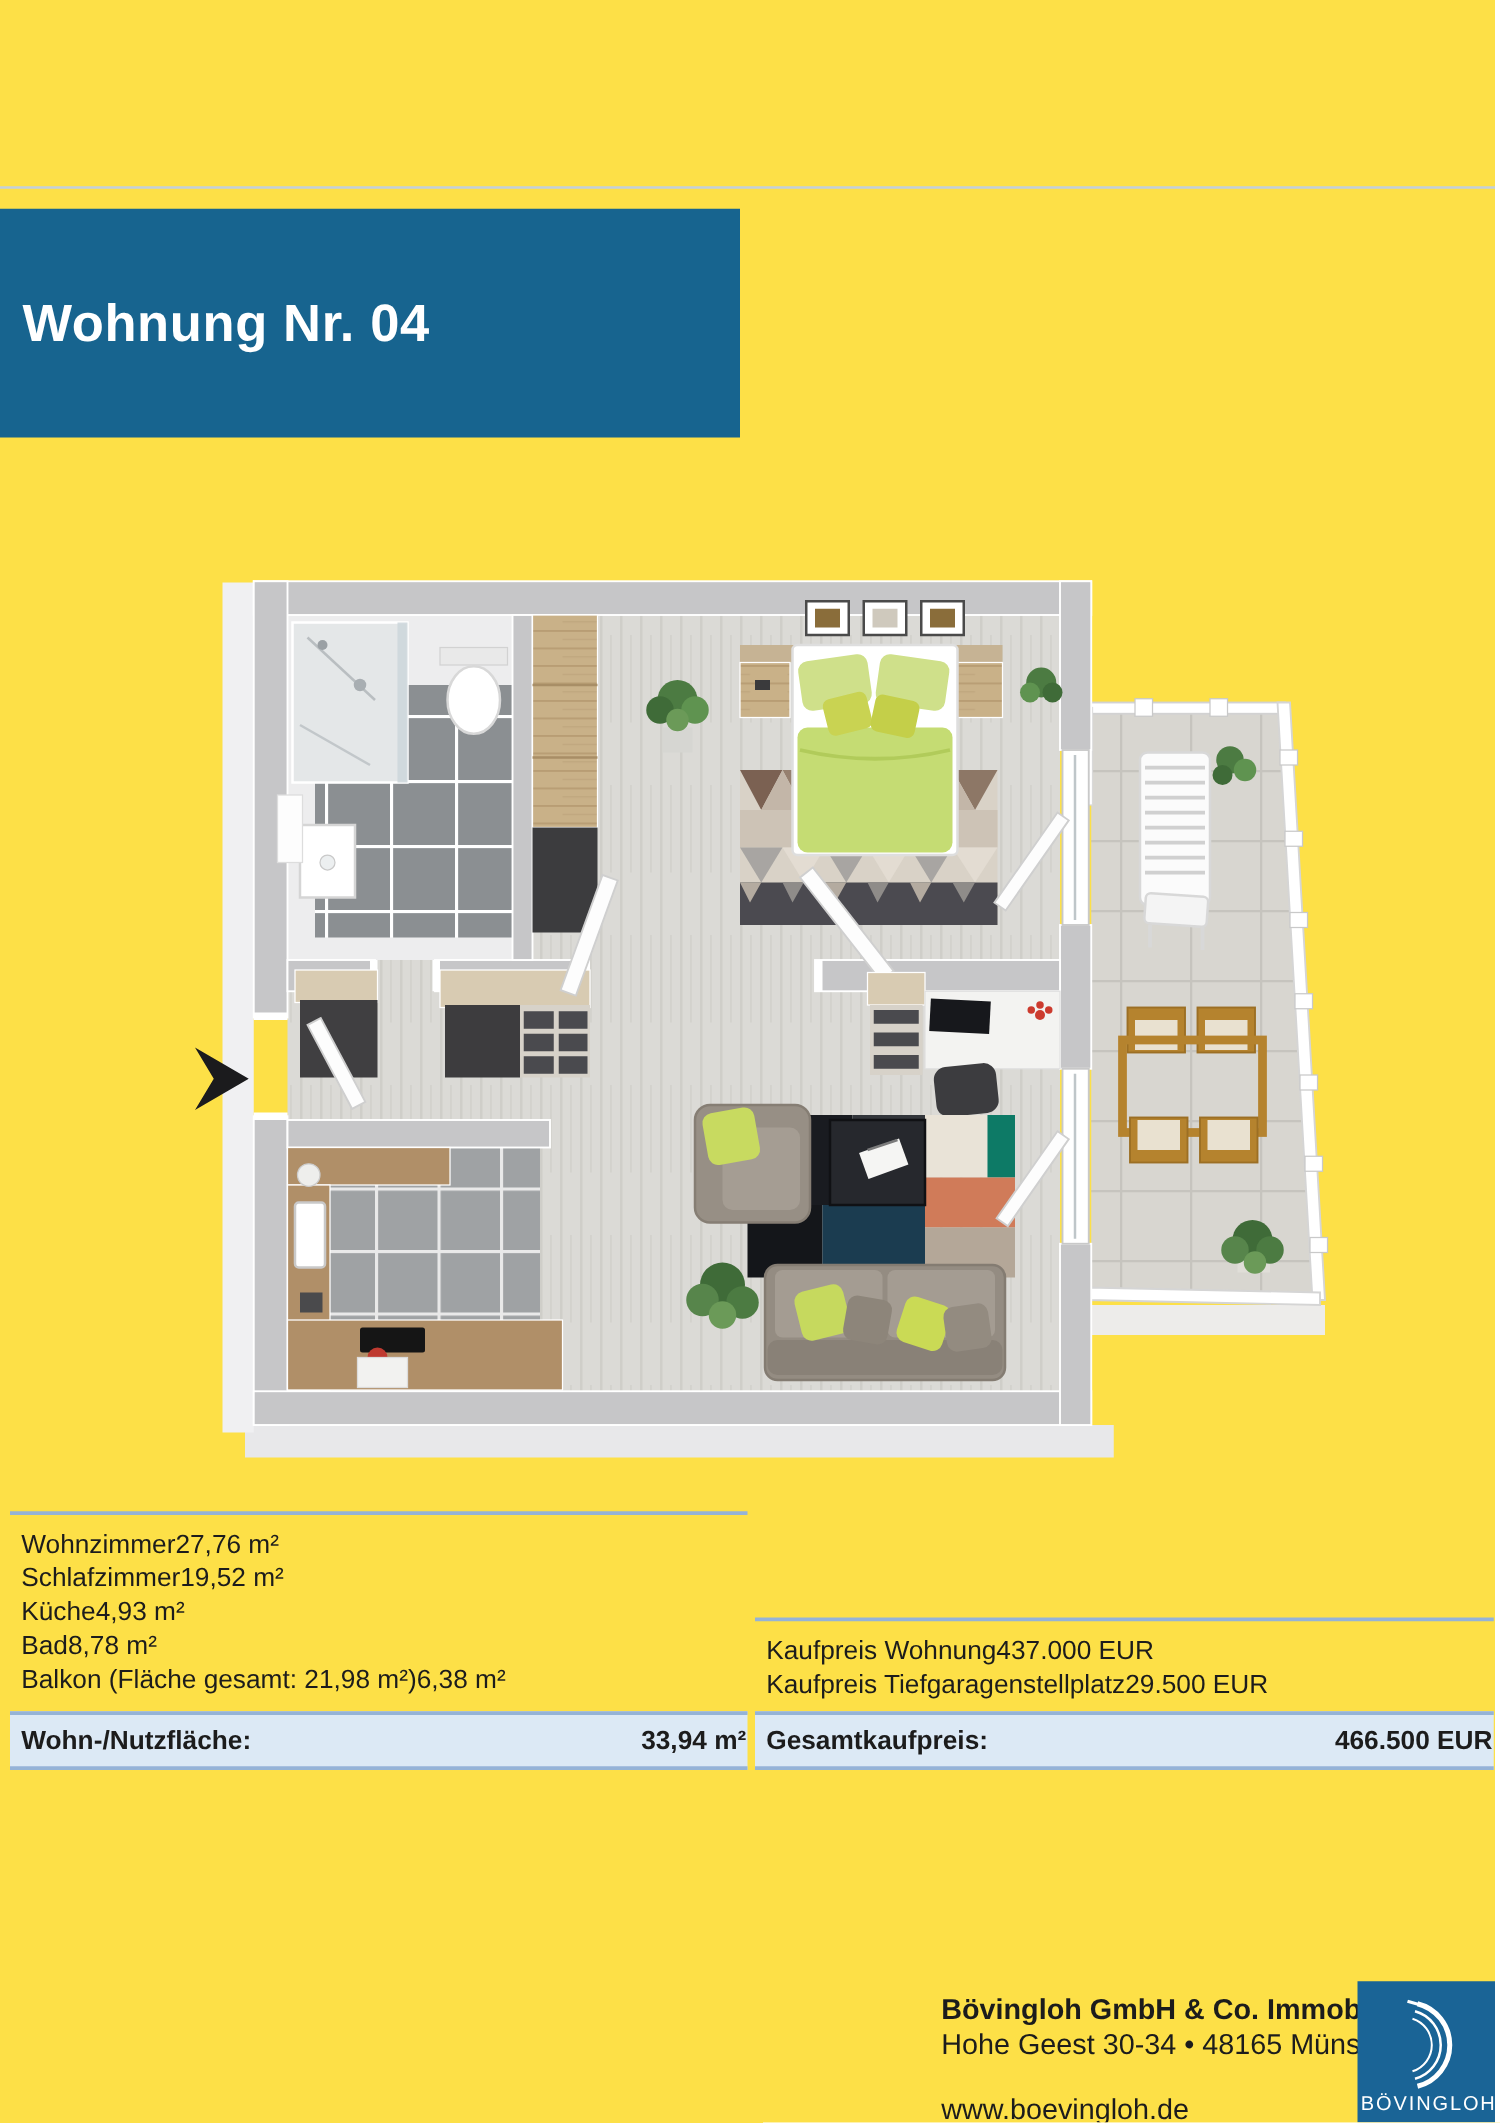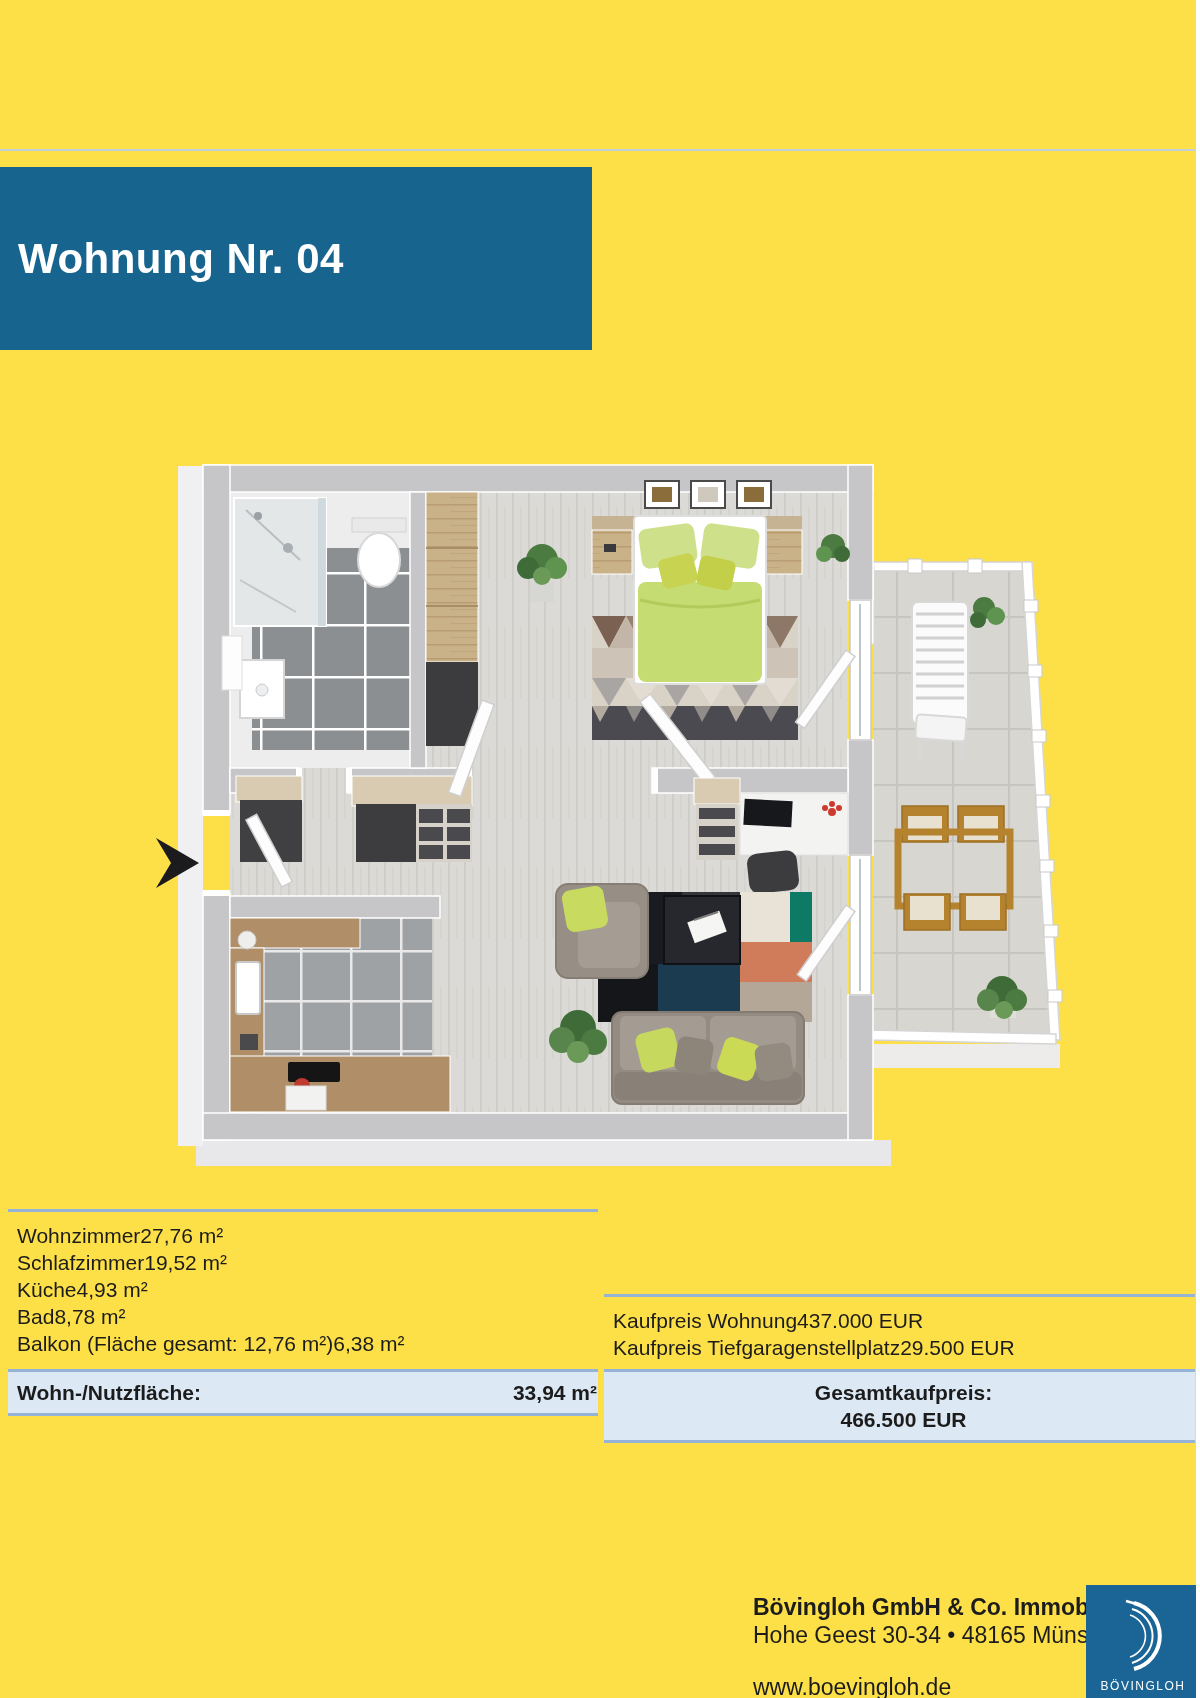--- a/index.html
+++ b/index.html
@@ -25,31 +25,31 @@
   .trow .lbl{white-space:nowrap;}
   .trow .val{white-space:nowrap;text-align:right;}
   .total{
     display:flex;justify-content:space-between;align-items:center;
     margin-top:12px;background:var(--totbg,#dce9f5);
     border-top:3px solid var(--tline,#95b3d7);border-bottom:3px solid var(--tline,#95b3d7);
     padding:7px 1px 7px 9px;font-weight:bold;
   }
   #area-table{left:8px;top:1209px;width:590px;}
   #price-table{left:604px;top:1294px;width:591px;}
-  #price-table .total{margin-top:8px;flex-direction:column;}
+  #price-table .total{margin-top:8px;}
 
   
   .footer-text{position:absolute;left:753px;top:1593px;font-size:23px;line-height:28px;}
   .footer-text .company{font-weight:bold;}
   .footer-text .website{margin-top:24px;}
   .logo{
     position:absolute;left:1086px;top:1585px;width:114px;height:113px;
     background:var(--logo,#1a6496);display:flex;flex-direction:column;align-items:center;justify-content:flex-end;
   }
-  .logo .logo-word{color:#fff;font-size:12px;letter-spacing:1.5px;margin-bottom:5px;margin-top:40px;}
+  .logo .logo-word{color:#fff;font-size:16px;letter-spacing:1.5px;margin-bottom:5px;margin-top:40px;}
   .logo svg{position:absolute;left:0;top:0;}
 </style>
 </head>
 <body>
 
 <div class="page">
 
   <div class="top-rule"></div>
 
   <div class="title-band">
@@ -391,21 +391,21 @@
       </div>
       <div class="trow">
         <span class="lbl">Küche</span>
         <span class="val">4,93 m²</span>
       </div>
       <div class="trow">
         <span class="lbl">Bad</span>
         <span class="val">8,78 m²</span>
       </div>
       <div class="trow">
-        <span class="lbl">Balkon (Fläche gesamt: 12,76 m²)</span>
+        <span class="lbl">Balkon (Fläche gesamt: 21,98 m²)</span>
         <span class="val">6,38 m²</span>
       </div>
     </div>
     <div class="total">
       <span>Wohn-/Nutzfläche:</span>
       <span>33,94 m²</span>
     </div>
   </div>
 
   <div class="tbl" id="price-table">

